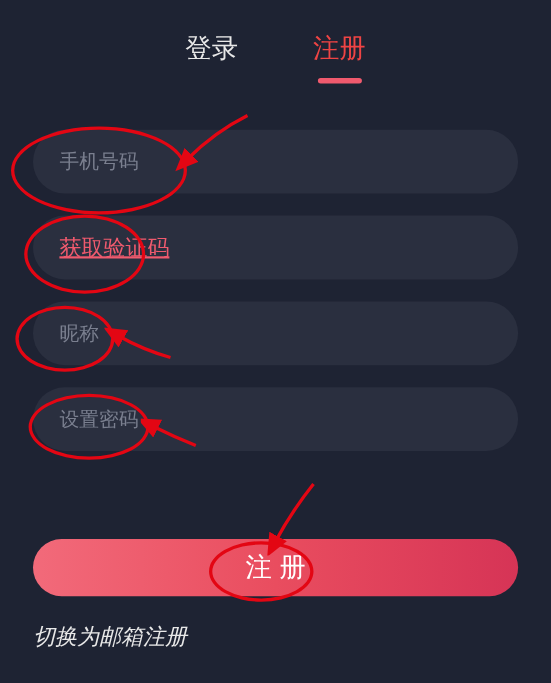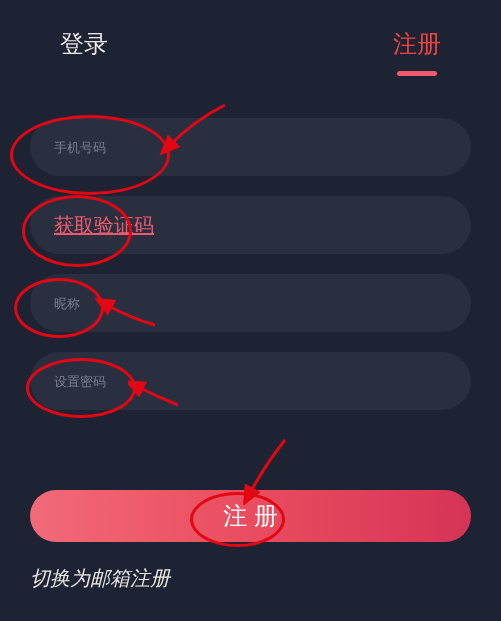--- a/index.html
+++ b/index.html
@@ -10,21 +10,21 @@
     body {
       width: 501px;
       height: 621px;
       background: #1e2333;
       font-family: -apple-system, BlinkMacSystemFont, "PingFang SC", "Microsoft YaHei", sans-serif;
       overflow: hidden;
       position: relative;
     }
     .tabs {
       display: flex;
-      justify-content: space-between;
+      justify-content: center;
       padding: 20px 40px 10px;
       gap: 28px;
     }
     .tab {
       font-size: 24px;
       color: #e8e8e8;
       padding: 8px 20px;
       cursor: pointer;
       position: relative;
     }
@@ -52,21 +52,21 @@
       margin-bottom: 20px;
       display: flex;
       align-items: center;
       padding: 0 24px;
     }
     .input-field {
       flex: 1;
       background: transparent;
       border: none;
       outline: none;
-      font-size: 13px;
+      font-size: 18px;
       color: #e8e8e8;
     }
     .input-field::placeholder {
       color: #7a7f8f;
     }
     .get-code {
       color: #f05a6e;
       font-size: 20px;
       cursor: pointer;
       text-decoration: underline;

